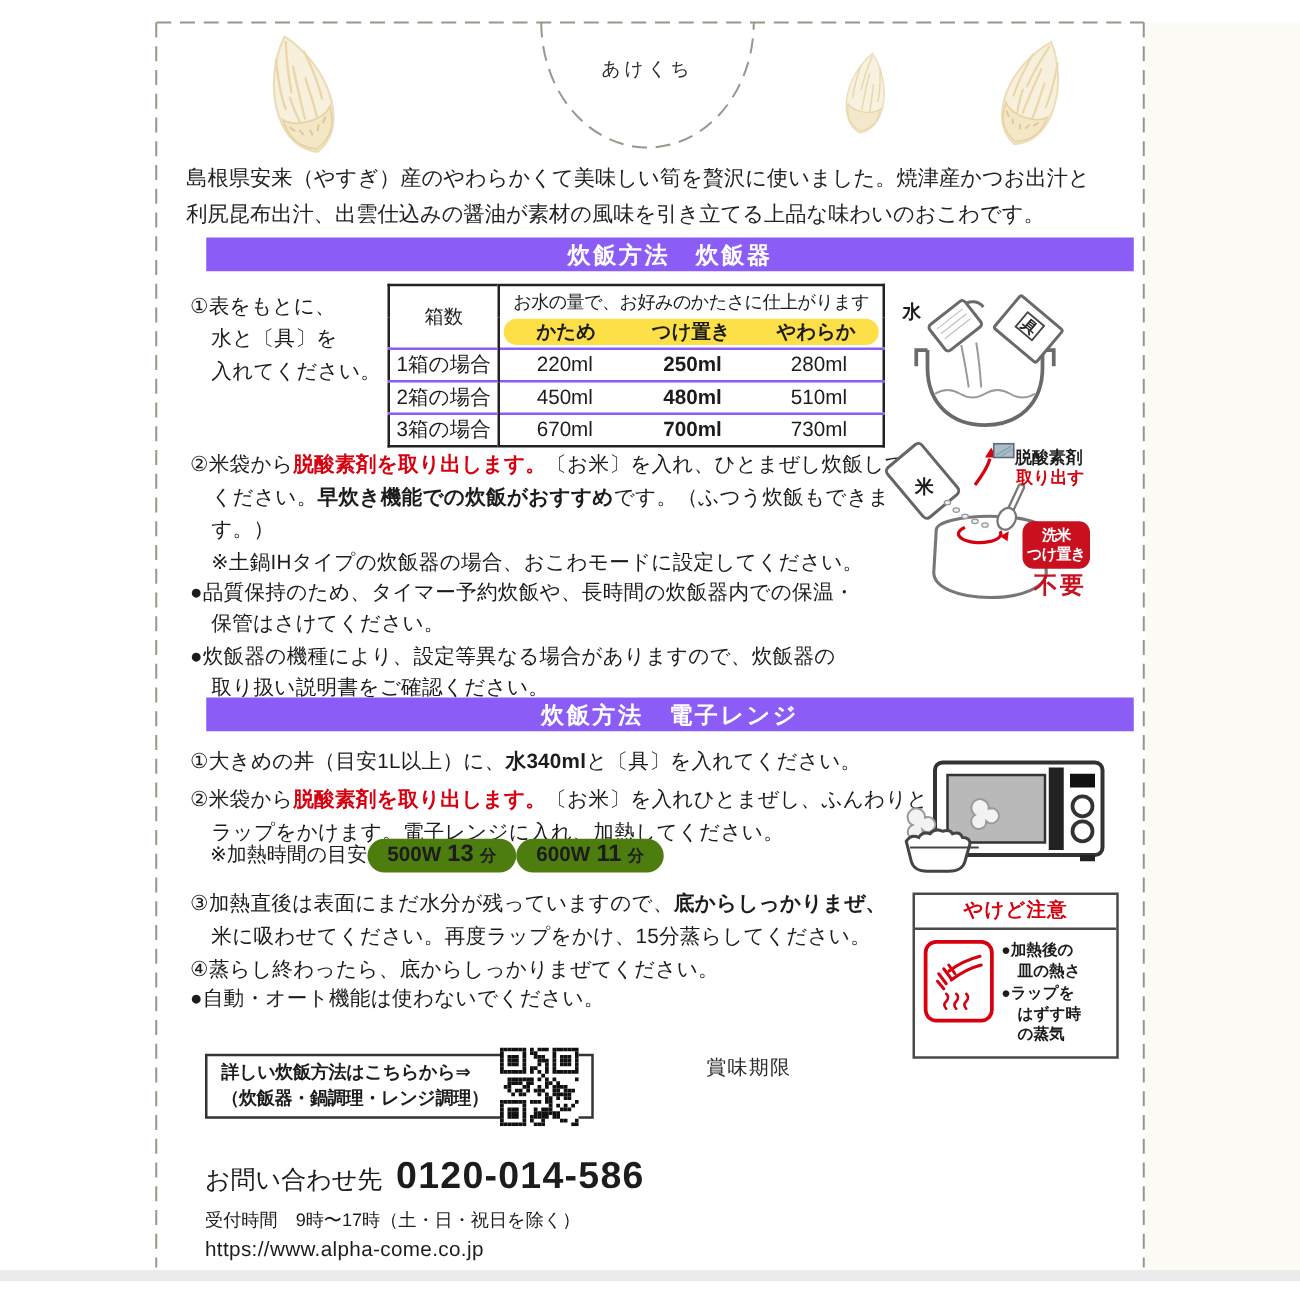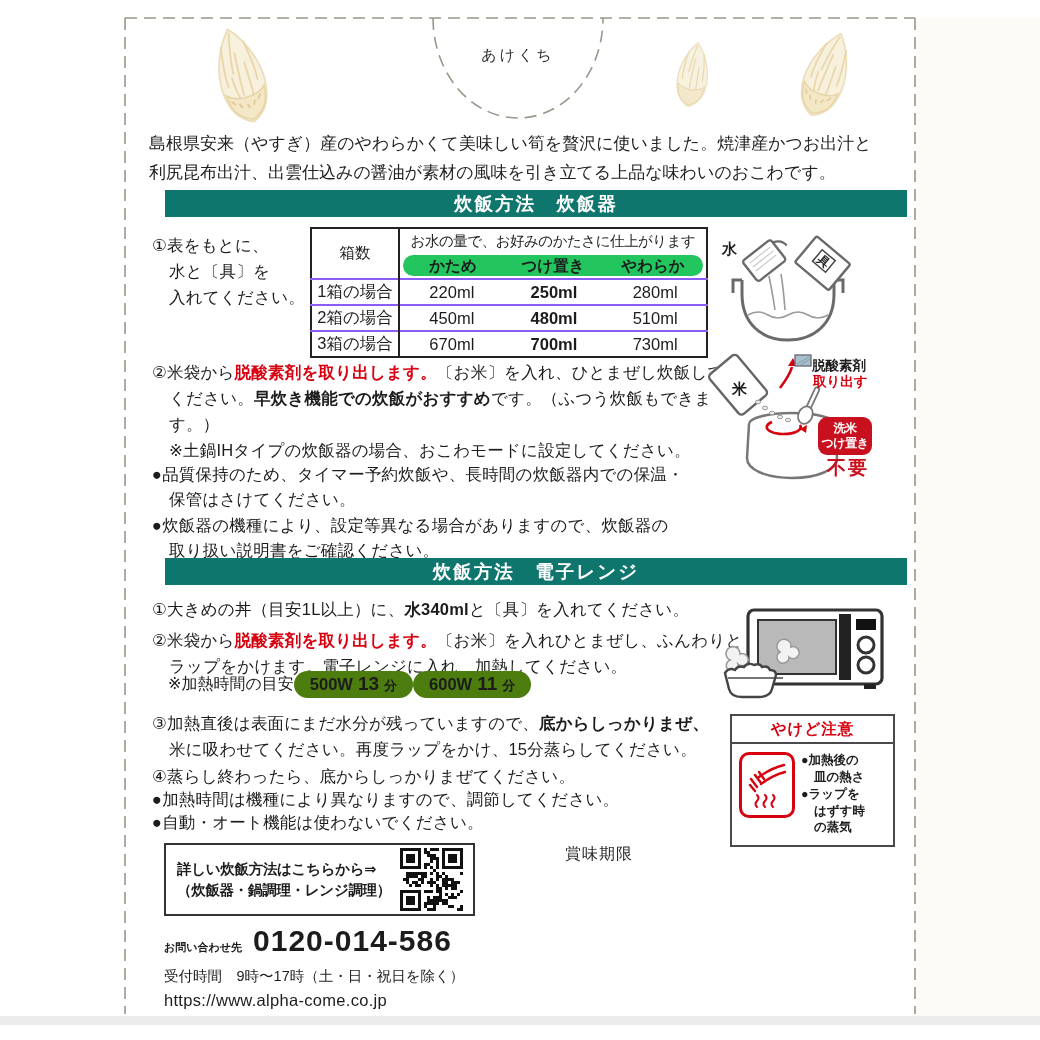--- a/index.html
+++ b/index.html
@@ -9,40 +9,40 @@
   svg text{font-family:"Liberation Sans","DejaVu Sans",sans-serif;}
 
   .right-tint{left:916px;top:18px;width:124px;height:998px;background:#faf8ec;opacity:.5;}
   .bottom-band{left:0;top:1016px;width:1040px;height:9px;background:#ececec;}
 
   .akekuchi{left:430px;top:46px;width:176px;text-align:center;font-size:15px;letter-spacing:3px;color:#2d2d2d;}
 
   .desc{left:149px;top:129px;width:742px;font-family:"DejaVu Serif","Liberation Serif",serif;
         font-size:17px;line-height:29px;color:#222;}
 
-  .bar{left:165px;width:742px;height:27px;background:#0f766e;color:#ffffff;text-align:center;
+  .bar{left:165px;width:742px;height:27px;background:#8b5cf6;color:#ffffff;text-align:center;
        line-height:27px;font-size:18.5px;font-weight:bold;letter-spacing:2px;}
   .bar1{top:190px;} .bar2{top:558px;}
 
   .para{font-size:16.5px;line-height:26px;letter-spacing:.2px;margin:0;}
   .hang{padding-left:17px;text-indent:-17px;}
   .seg-red{color:#d7000f;font-weight:bold;}
   .seg-b{font-weight:bold;}
 
   #rc-step1{left:152px;top:232px;width:170px;}
   #rc-step2{left:152px;top:359px;width:585px;}
   #rc-notes{left:152px;top:462px;width:588px;line-height:24.5px;}
 
   
   #water-table{left:310px;top:227px;border-collapse:collapse;border:2px solid #222;background:#fff;}
   #water-table td{padding:0;}
   .t-c1{width:86px;text-align:center;font-size:15.5px;border-right:2px solid #222;}
   .t-toph{width:306px;font-size:14.5px;text-align:center;letter-spacing:-.5px;height:25px;}
   .t-firm{height:24px;}
-  .firm-pill{display:flex;margin:0 3px 2px 3px;background:#22c55e;border-radius:12px;
+  .firm-pill{display:flex;margin:0 3px 2px 3px;background:#fde047;border-radius:12px;
              font-size:15.5px;font-weight:bold;}
   .firm-pill span{flex:1;text-align:center;line-height:21px;}
   .t-row td{border-top:2px solid #8b5cf6;height:24px;font-size:16.5px;text-align:center;}
   .t-rec{font-weight:bold;font-size:17.5px;}
 
   #mw-step1{left:152px;top:596px;width:620px;}
   #mw-step2{left:152px;top:627px;width:600px;}
   #mw-heat{left:168px;top:671px;display:flex;align-items:center;}
   .heat-note{font-size:16px;}
   .pill{background:#4d7c0f;border-radius:15px;padding:2px 16px 3px 16px;display:flex;align-items:baseline;gap:5px;}
@@ -58,27 +58,27 @@
   .burn-title{height:26px;line-height:26px;text-align:center;color:#d7000f;font-weight:bold;
               font-size:15.5px;letter-spacing:1px;border-bottom:2px solid #4a4a4a;}
   .burn-body{display:flex;padding:8px 4px 9px 7px;gap:6px;align-items:flex-start;}
   .burn-icon{width:50px;height:60px;border:3px solid #d7000f;border-radius:10px;flex:none;
              display:flex;align-items:center;justify-content:center;}
   .burn-items{font-size:12.5px;font-weight:bold;line-height:16.5px;}
   .burn-items .hang{padding-left:13px;text-indent:-13px;}
 
   #best-before{left:565px;top:844px;font-size:16px;letter-spacing:1px;color:#2a2a2a;}
 
-  #qr-box{left:164px;top:843px;width:311px;height:73px;border:2px solid #333;box-sizing:border-box;
+  #qr-box{left:164px;top:843px;width:311px;height:52px;border:2px solid #333;box-sizing:border-box;
           display:flex;align-items:center;gap:9px;padding:0 6px 0 11px;background:#fff;}
   .qr-caption{font-size:14.5px;font-weight:bold;line-height:21px;letter-spacing:-.3px;}
   #qr{width:63px;height:63px;flex:none;}
 
   #contact{left:164px;top:924px;display:flex;align-items:baseline;gap:11px;}
-  .contact-label{font-size:11px;font-weight:bold;}
+  .contact-label{font-size:20px;font-weight:normal;}
   .phone{font-size:30px;font-weight:bold;letter-spacing:1px;}
   #hours{left:164px;top:967px;font-size:14.5px;}
   #url{left:164px;top:991px;font-size:16.5px;letter-spacing:.3px;}
 
   .illu-label{position:absolute;font-weight:bold;color:#1c1c1c;}
   #lbl-deox{left:812px;top:357px;font-size:13.5px;}
   #lbl-remove{left:813px;top:373px;font-size:13.5px;color:#d7000f;}
   #badge-nowash{left:818px;top:417px;width:54px;background:#c8101f;border-radius:9px;color:#fff;
                 font-size:12px;font-weight:bold;text-align:center;line-height:15px;padding:4px 2px;
                 letter-spacing:-.5px;box-sizing:border-box;}
@@ -263,21 +263,20 @@
     </g>
     <g>
       <path d="M5,75 q4,-6 10,-3 q3,-5 9,-3 q4,-5 10,-2 q6,-2 8,2 q6,-2 8,3 q6,0 6,5 l-4,14 q-2,8 -13,8 l-17,0 q-11,0 -13,-8 Z" fill="#fff" stroke="#444" stroke-width="2.4"></path>
       <path d="M8,80 h55" stroke="#444" stroke-width="1.6"></path>
     </g>
   </svg>
 
   <p class="abs para hang" id="mw-step3"><span>③加熱直後は表面にまだ水分が残っていますので、</span><span class="seg-b">底からしっかりまぜ、</span><br><span>米に吸わせてください。再度ラップをかけ、15分蒸らしてください。</span></p>
   <p class="abs para hang" id="mw-step4">④蒸らし終わったら、底からしっかりまぜてください。</p>
   <div class="abs" id="mw-notes">
-    <p class="para hang" style="line-height:23px">●加熱時間は機種により異なりますので、調節してください。</p>
     <p class="para hang" style="line-height:23px">●自動・オート機能は使わないでください。</p>
   </div>
 
   <div class="abs" id="burn-box">
     <div class="burn-title">やけど注意</div>
     <div class="burn-body">
       <div class="burn-icon">
         <svg width="40" height="48" viewBox="0 0 40 48">
           <g fill="none" stroke="#d7000f" stroke-width="2.4" stroke-linecap="round">
             <path d="M12,16 C20,10 29,6 37,4"></path>

